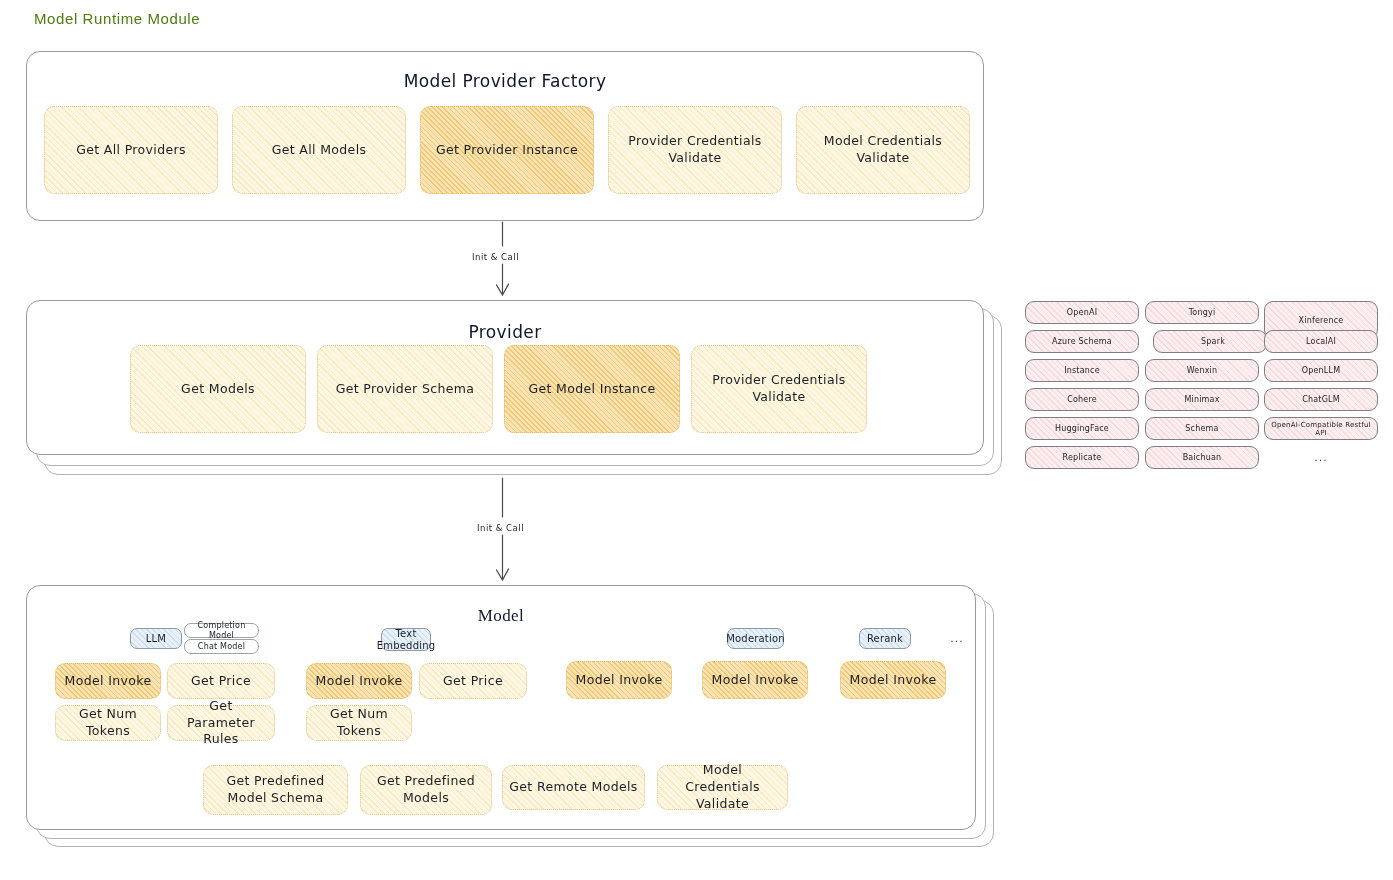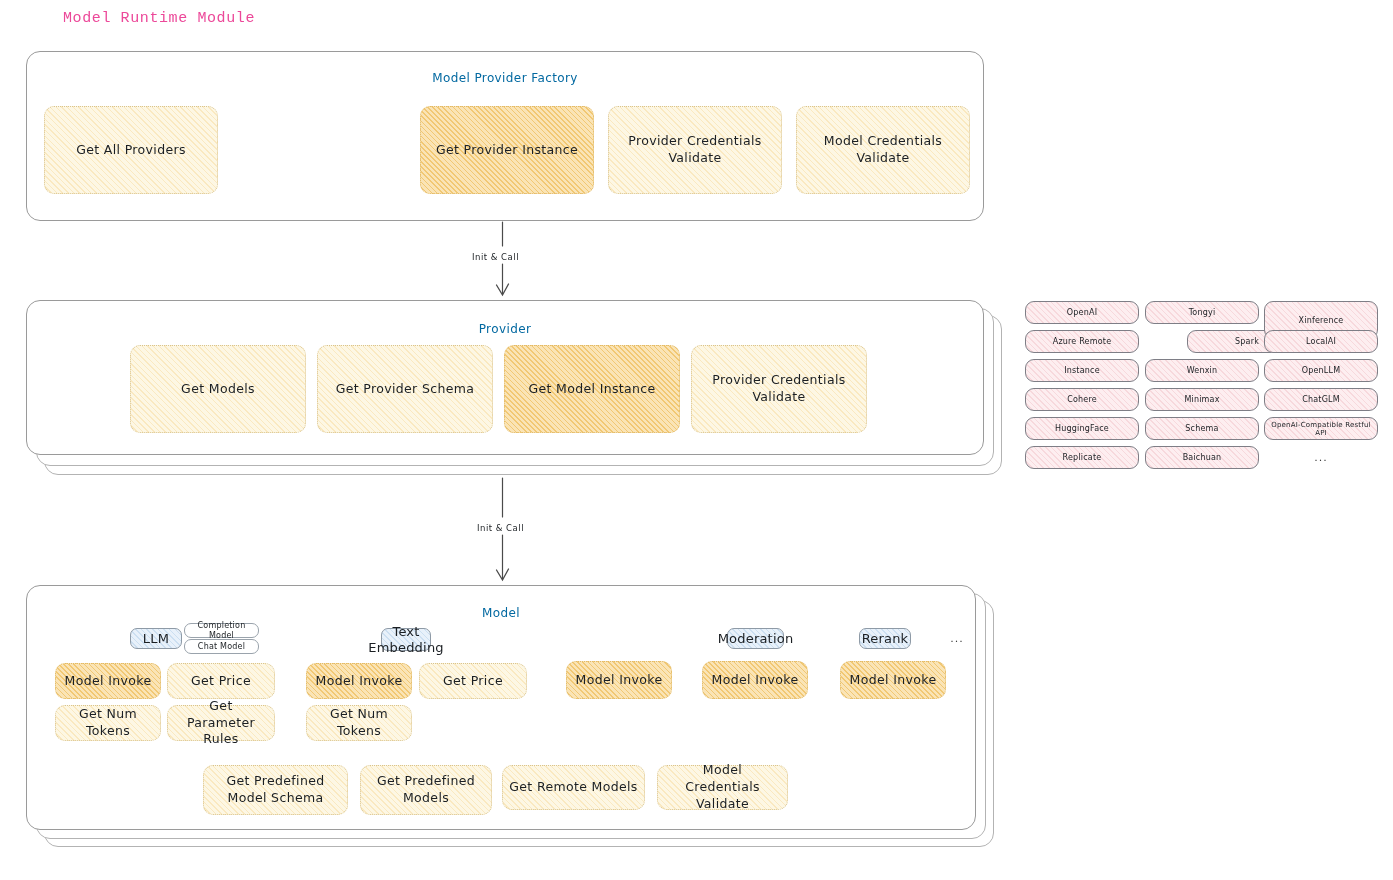--- a/index.html
+++ b/index.html
@@ -7,44 +7,43 @@
   body{
     width:1393px;height:880px;position:relative;overflow:hidden;
     font-family:"DejaVu Sans","Liberation Sans",sans-serif;
     color:#1f2328;
   }
   .canvas{position:absolute;left:0;top:0;width:1393px;height:880px;}
 
   
   #page-title{
     position:absolute;left:34px;top:10px;
-    font-size:15px;letter-spacing:.6px;color:#ec4899;
-    font-family:Liberation Mono, monospace;
-    margin-left:29px;
+    font-size:15px;letter-spacing:.6px;color:#4d7c0f;
+    font-family:Liberation Sans, sans-serif;
   }
 
   
   .hand-box{
     position:absolute;
     background:#ffffff;
     border:1.2px solid #9a9a9a;
     border-radius:14px;
     box-sizing:border-box;
   }
   .stack-layer{
     position:absolute;
     background:#ffffff;
     border:1.2px solid #b3b3b3;
     border-radius:14px;
     box-sizing:border-box;
     z-index:0;
   }
   .box-title{
     position:absolute;left:0;right:0;text-align:center;
-    font-size:12px;color:#0369a1;letter-spacing:.4px;
+    font-size:17px;color:#0f172a;letter-spacing:.4px;
   }
 
   
   .card{
     position:absolute;box-sizing:border-box;
     border:1.3px dotted #d9c48d;
     border-radius:10px;
     display:flex;align-items:center;justify-content:center;
     text-align:center;
     font-size:12.5px;color:#1b1f23;letter-spacing:.35px;
@@ -71,21 +70,21 @@
     border-color:#e0b968;
   }
 
   
   .pill-blue{
     position:absolute;box-sizing:border-box;
     border:1.1px solid #8e9aa6;
     border-radius:7px;
     display:flex;align-items:center;justify-content:center;
     text-align:center;line-height:1.2;
-    font-size:13px;color:#1b1f23;letter-spacing:.2px;
+    font-size:10px;color:#1b1f23;letter-spacing:.2px;
     background:
       repeating-linear-gradient(45deg,
         rgba(120,170,215,.25) 0px,
         rgba(120,170,215,.25) 1px,
         rgba(255,255,255,0) 1px,
         rgba(255,255,255,0) 4px),
       #e8f1fa;
   }
   .pill-white{
     position:absolute;box-sizing:border-box;
@@ -131,20 +130,21 @@
 <div class="canvas">
 
   <div id="page-title">Model Runtime Module</div>
 
   <div class="hand-box" style="left:26px;top:51px;width:958px;height:170px;">
     <div class="box-title" style="top:19px;">Model Provider Factory</div>
   </div>
 
   <div class="card light" style="left:44px;top:106px;width:174px;height:88px;">Get All Providers</div>
 
+  <div class="card light" style="left:232px;top:106px;width:174px;height:88px;">Get All Models</div>
 
   <div class="card strong" style="left:420px;top:106px;width:174px;height:88px;">Get Provider Instance</div>
 
   <div class="card light" style="left:608px;top:106px;width:174px;height:88px;">Provider Credentials Validate</div>
 
   <div class="card light" style="left:796px;top:106px;width:174px;height:88px;">Model Credentials Validate</div>
 
   <div class="conn-label" style="left:472px;top:252px;">Init &amp; Call</div>
 
   <div class="stack-layer" style="left:44px;top:315px;width:958px;height:160px;"></div>
@@ -155,46 +155,46 @@
 
   <div class="card light" style="left:130px;top:345px;width:176px;height:88px;z-index:2;">Get Models</div>
 
   <div class="card light" style="left:317px;top:345px;width:176px;height:88px;z-index:2;">Get Provider Schema</div>
 
   <div class="card strong" style="left:504px;top:345px;width:176px;height:88px;z-index:2;">Get Model Instance</div>
 
   <div class="card light" style="left:691px;top:345px;width:176px;height:88px;z-index:2;">Provider Credentials Validate</div>
 
   <div class="pill-pink" style="left:1025px;top:301px;width:114px;height:23px;">OpenAI</div>
-  <div class="pill-pink" style="left:1025px;top:330px;width:114px;height:23px;">Azure Remote</div>
+  <div class="pill-pink" style="left:1025px;top:330px;width:114px;height:23px;">Azure Schema</div>
   <div class="pill-pink" style="left:1025px;top:359px;width:114px;height:23px;">Instance</div>
   <div class="pill-pink" style="left:1025px;top:388px;width:114px;height:23px;">Cohere</div>
   <div class="pill-pink" style="left:1025px;top:417px;width:114px;height:23px;">HuggingFace</div>
   <div class="pill-pink" style="left:1025px;top:446px;width:114px;height:23px;">Replicate</div>
 
   <div class="pill-pink" style="left:1145px;top:301px;width:114px;height:23px;">Tongyi</div>
-  <div class="pill-pink" style="left:1187px;top:330px;width:114px;height:23px;padding-left:6px;">Spark</div>
+  <div class="pill-pink" style="left:1153px;top:330px;width:114px;height:23px;padding-left:6px;">Spark</div>
   <div class="pill-pink" style="left:1145px;top:359px;width:114px;height:23px;">Wenxin</div>
   <div class="pill-pink" style="left:1145px;top:388px;width:114px;height:23px;">Minimax</div>
   <div class="pill-pink" style="left:1145px;top:417px;width:114px;height:23px;">Schema</div>
   <div class="pill-pink" style="left:1145px;top:446px;width:114px;height:23px;">Baichuan</div>
 
   <div class="pill-pink" style="left:1264px;top:301px;width:114px;height:38px;">Xinference</div>
   <div class="pill-pink" style="left:1264px;top:330px;width:114px;height:23px;">LocalAI</div>
   <div class="pill-pink" style="left:1264px;top:359px;width:114px;height:23px;">OpenLLM</div>
   <div class="pill-pink" style="left:1264px;top:388px;width:114px;height:23px;">ChatGLM</div>
   <div class="pill-pink" style="left:1264px;top:417px;width:114px;height:23px;font-size:7px;">OpenAI-Compatible Restful API</div>
   <div class="ellipsis-cell" style="left:1264px;top:446px;width:114px;height:23px;">...</div>
 
   <div class="conn-label" style="left:477px;top:523px;">Init &amp; Call</div>
 
   <div class="stack-layer" style="left:44px;top:600px;width:950px;height:247px;"></div>
   <div class="stack-layer" style="left:36px;top:593px;width:950px;height:246px;"></div>
   <div class="hand-box" style="left:26px;top:585px;width:950px;height:245px;z-index:1;">
-    <div class="box-title" style="top:20px;">Model</div>
+    <div class="box-title" style="top:20px;font-family:Liberation Serif, serif;">Model</div>
   </div>
 
   <div class="pill-blue" style="left:130px;top:628px;width:52px;height:21px;z-index:2;">LLM</div>
   <div class="pill-white" style="left:184px;top:623px;width:75px;height:15px;z-index:2;">Completion Model</div>
   <div class="pill-white" style="left:184px;top:639px;width:75px;height:15px;z-index:2;">Chat Model</div>
 
   <div class="pill-blue" style="left:381px;top:628px;width:50px;height:23px;z-index:2;white-space:pre-line;">Text
 Embedding</div>
 
   <div class="pill-blue" style="left:595px;top:628px;width:55px;height:21px;z-index:2;margin-top:46px;">Speech2text</div>

